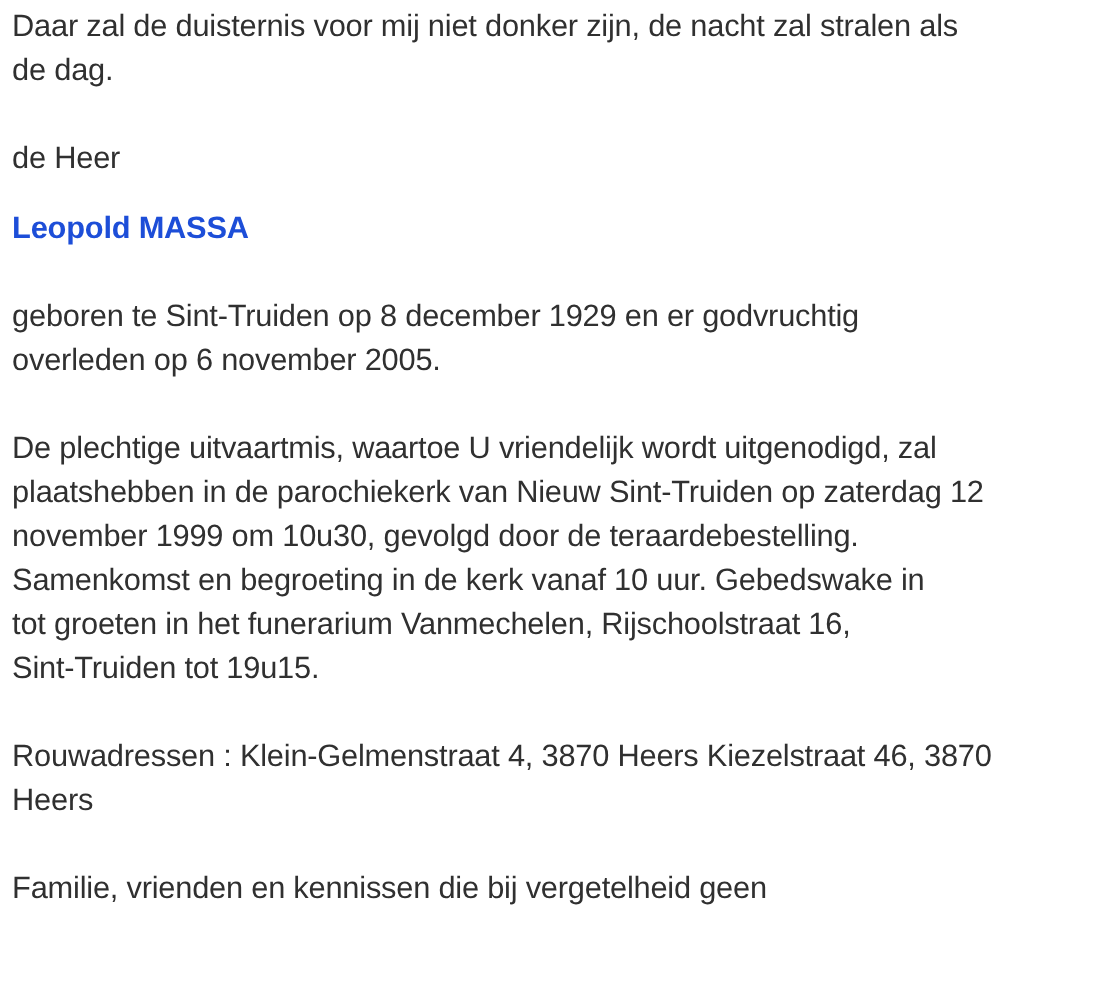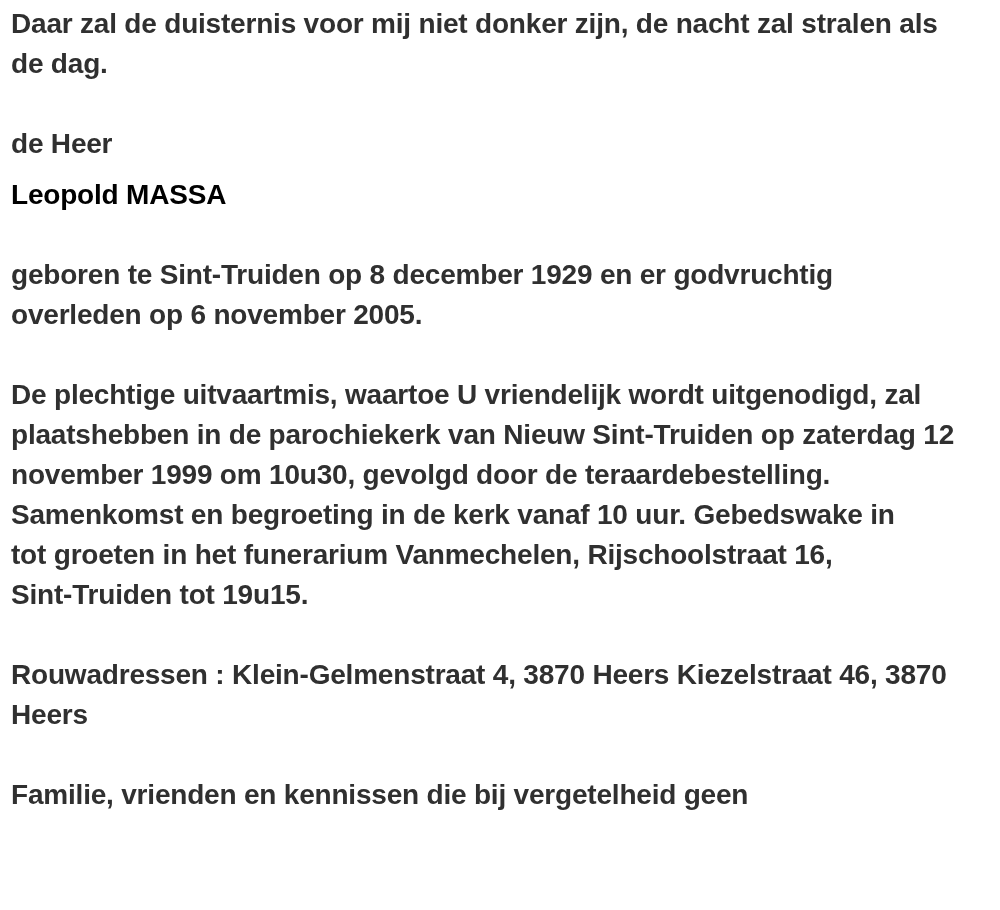--- a/index.html
+++ b/index.html
@@ -17,33 +17,32 @@
   .document {
     padding: 4px 0 0 11px;
     font-size: 28px;
     line-height: 40px;
     letter-spacing: -0.2px;
   }
   .para {
     margin: 0 0 40px 0;
   }
   .para.tight {
-    margin-bottom: 11px;
+    margin-bottom: 23px;
   }
   .para.last {
     margin-bottom: 13px;
   }
   .para.bold .line {
     font-weight: 700;
-    color: #000000;
+    color: #1d4ed8;
   }
   .line {
     display: block;
     white-space: nowrap;
-    font-weight: bold;
   }
 </style>
 </head>
 <body>
 
 <main class="document">
 
   <p class="para">
     <span class="line">Daar zal de duisternis voor mij niet donker zijn, de nacht zal stralen als</span>
     <span class="line">de dag.</span>

